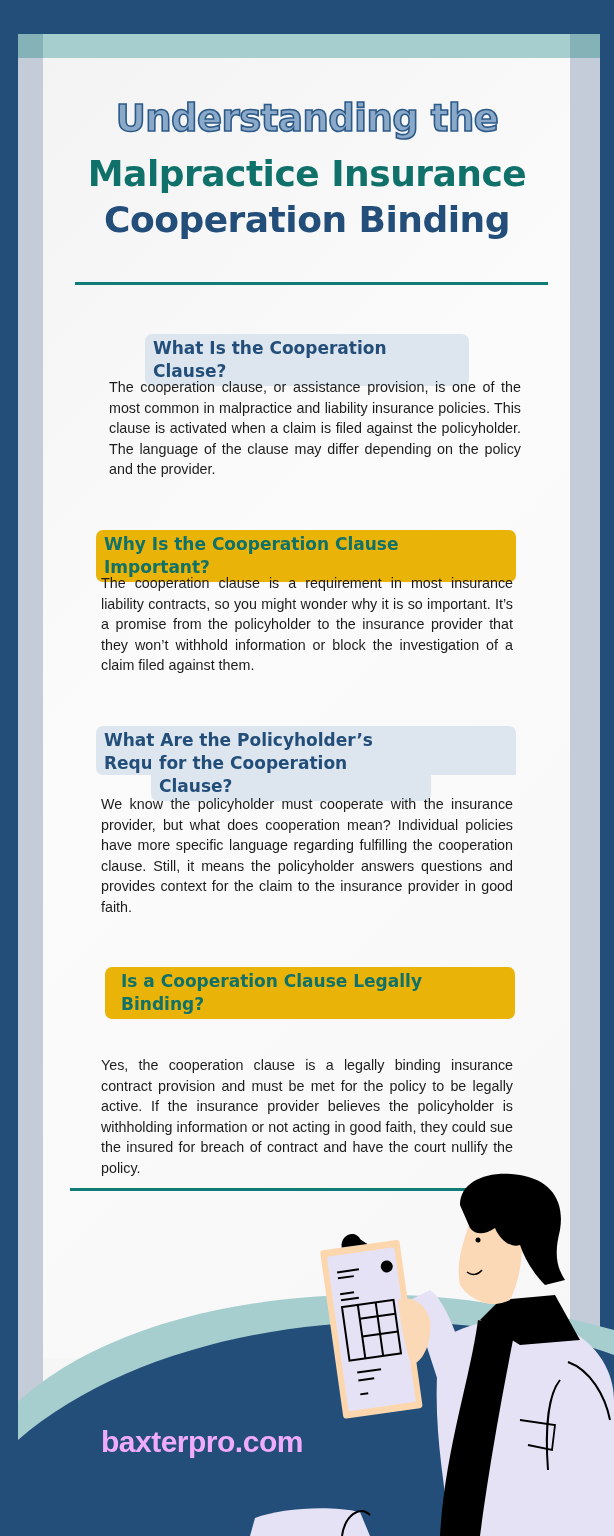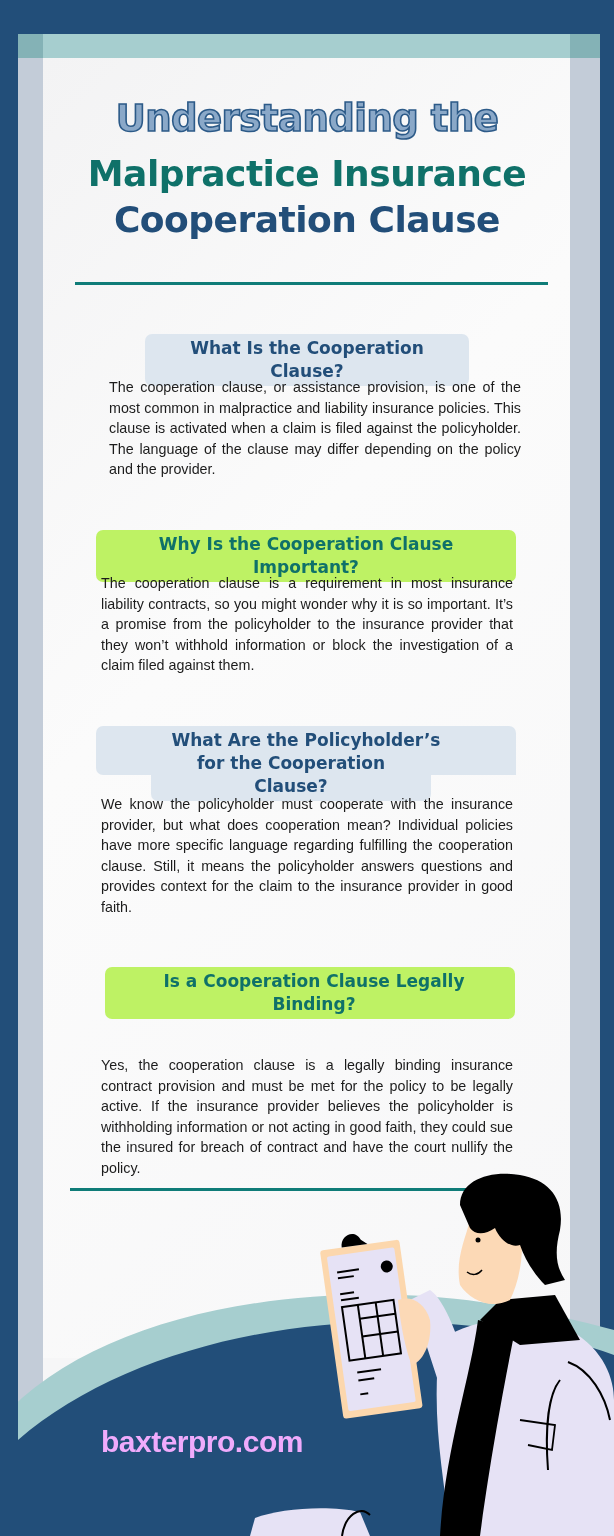--- a/index.html
+++ b/index.html
@@ -11,43 +11,43 @@
   .corner { position:absolute; top:34px; height:24px; background:#84b2b6; }
   .content { position:absolute; left:43px; top:58px; width:527px; height:1300px; background:linear-gradient(135deg,#f3f3f4 0%,#fbfbfb 40%,#f7f7f8 100%); }
 
   .title { position:absolute; left:0; width:614px; text-align:center; font-family:"DejaVu Sans", sans-serif; font-weight:bold; letter-spacing:-0.5px; }
   .t1 { top:97px; font-size:37px; color:#8aa8c8; -webkit-text-stroke:1.6px #2c5a88; }
   .t2 { top:153px; font-size:36px; color:#0f7169; }
   .t3 { top:199px; font-size:36px; color:#224e79; }
 
   .divider { position:absolute; height:3px; background:#0f7c78; }
 
-  .pill { position:absolute; font-weight:bold; font-size:17px; border-radius:7px; text-align:center; padding:3px 8px; line-height:23px; }
+  .pill { position:absolute; font-weight:bold; font-size:17px; border-radius:7px; text-align:left; padding:3px 8px; line-height:23px; }
   .pill.blue { background:#dde6ef; color:#224e79; }
-  .pill.teal { background:#bef264; color:#0f7169; }
+  .pill.teal { background:#eab308; color:#0f7169; }
 
   .body-text { position:absolute; left:101px; width:412px; font-family:"Liberation Sans", sans-serif; font-size:14.3px; line-height:20.6px; color:#1c1c1c; text-align:justify; }
 
   .wave { position:absolute; left:0; top:0; }
   .brand { position:absolute; left:101px; top:1425px; font-family:Liberation Sans, sans-serif; font-weight:bold; font-size:30px; color:#f0abfc; letter-spacing:-0.5px; }
 </style>
 </head>
 <body>
 
 <div class="panel"></div>
 <div class="strip-l"></div>
 <div class="strip-r"></div>
 <div class="content"></div>
 <div class="band-top"></div>
 <div class="corner" style="left:18px;width:25px;"></div>
 <div class="corner" style="left:570px;width:30px;"></div>
 
 <div class="title t1">Understanding the</div>
 <div class="title t2">Malpractice Insurance</div>
-<div class="title t3">Cooperation Clause</div>
+<div class="title t3">Cooperation Binding</div>
 
 <div class="divider" style="left:75px;top:282px;width:473px;"></div>
 
 <div class="pill blue" style="left:145px;top:334px;width:308px;">What Is the Cooperation Clause?</div>
 <div class="body-text" style="top:377px;margin-left:8px;">The cooperation clause, or assistance provision, is one of the most common in malpractice and liability insurance policies. This clause is activated when a claim is filed against the policyholder. The language of the clause may differ depending on the policy and the provider.</div>
 
 <div class="pill teal" style="left:96px;top:530px;width:404px;">Why Is the Cooperation Clause Important?</div>
 <div class="body-text" style="top:573px;">The cooperation clause is a requirement in most insurance liability contracts, so you might wonder why it is so important. It’s a promise from the policyholder to the insurance provider that they won’t withhold information or block the investigation of a claim filed against them.</div>
 
 <div class="pill blue" style="left:96px;top:726px;width:404px;border-radius:7px 7px 0 7px;padding-bottom:0;">What Are the Policyholder’s Requirements</div>

